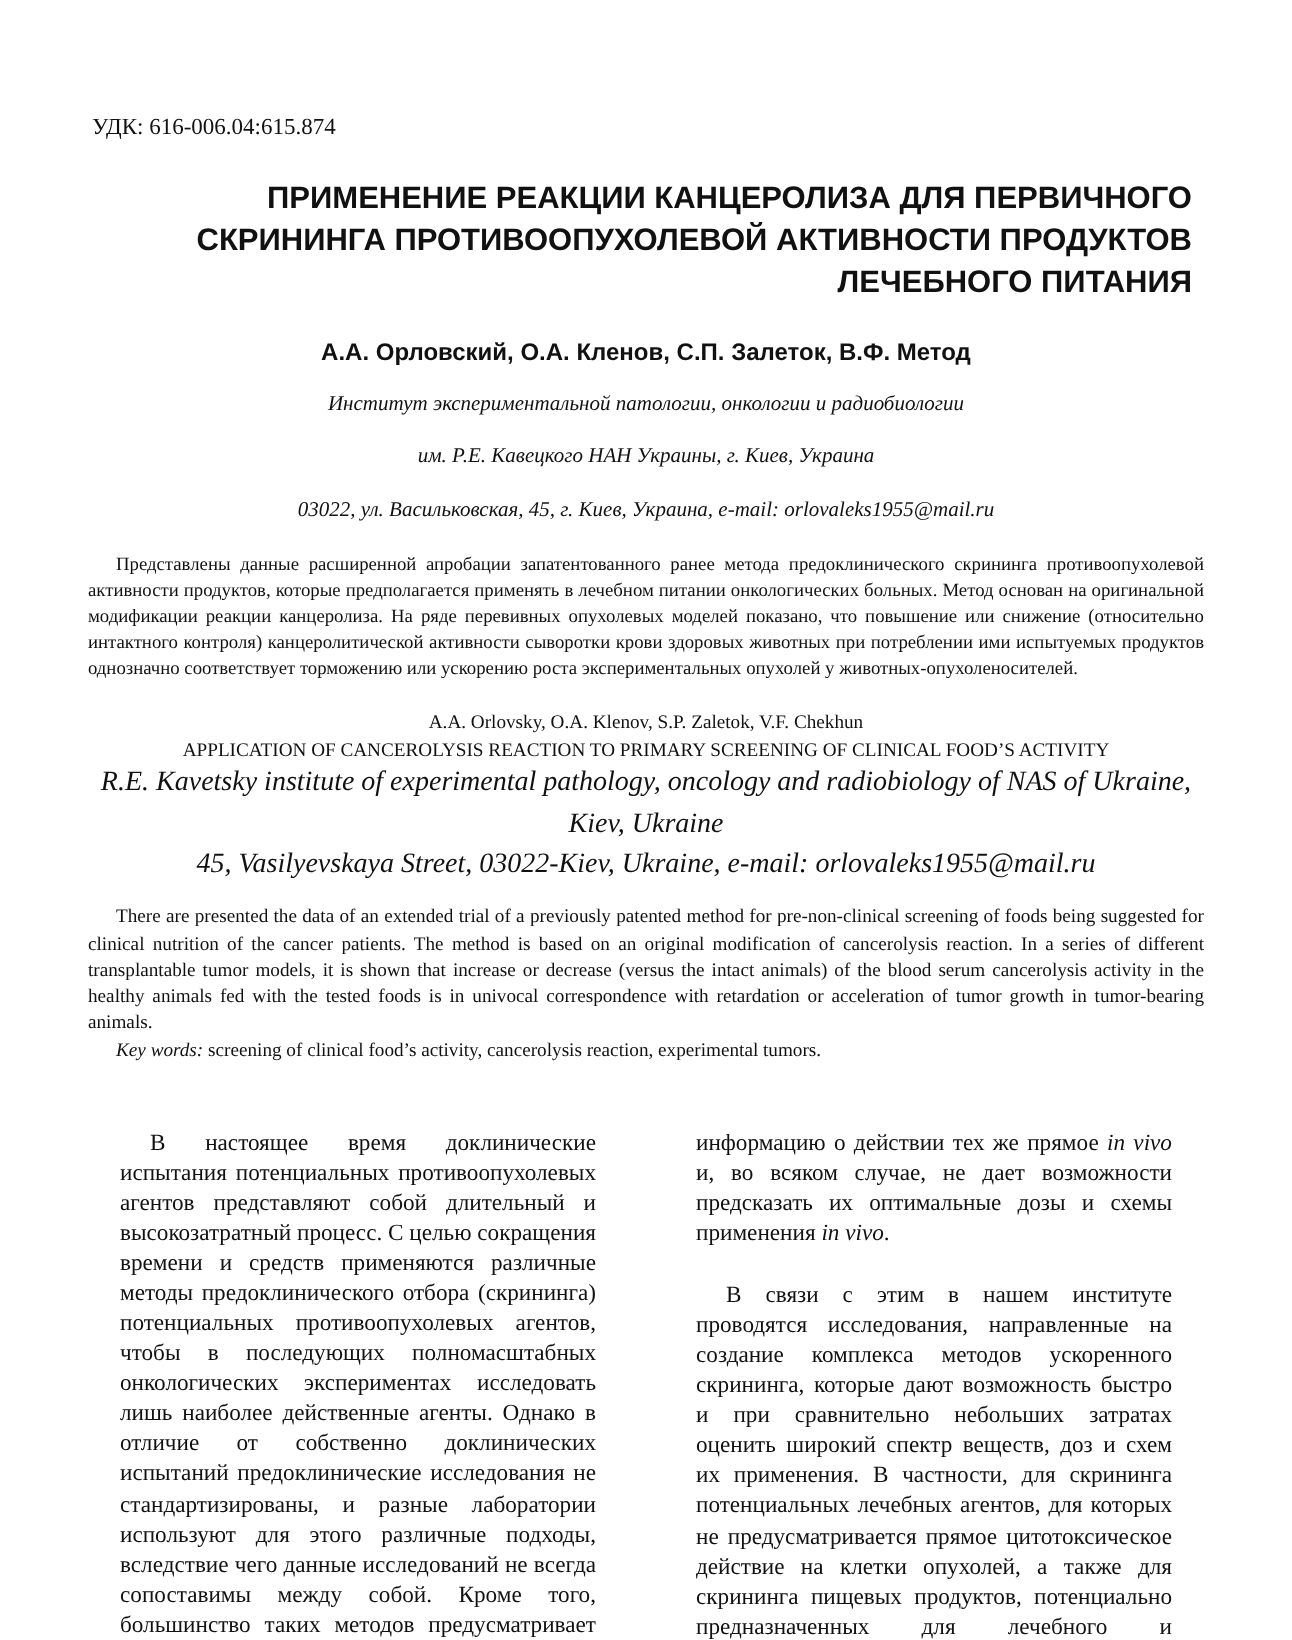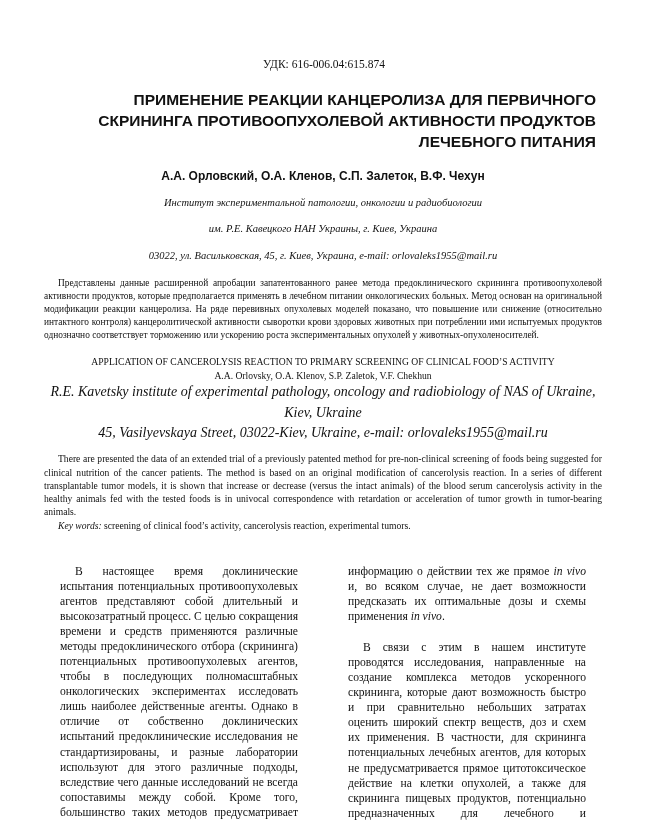--- a/index.html
+++ b/index.html
@@ -3,21 +3,21 @@
 <meta charset="utf-8">
 <style>
   * { box-sizing: border-box; }
   html, body { margin: 0; padding: 0; background: #ffffff; }
   .page {
     width: 646px; height: 820px; margin: 0 auto; position: relative;
     padding: 48px 44px 16px 44px;
     font-family: "Liberation Serif", serif; color: #111;
     background: #ffffff; overflow: hidden;
   }
-  .udc { font-size: 11.5px; margin: 10px 0 20px 2px; text-align: center; }
+  .udc { font-size: 11.5px; margin: 10px 0 20px 2px; }
   .title {
     font-family: "Liberation Sans", sans-serif; font-weight: 700;
     font-size: 15.5px; line-height: 1.35; text-align: right;
     margin: 0 6px 16px 6px;
   }
   .authors {
     font-family: "Liberation Sans", sans-serif; font-weight: 700;
     font-size: 12px; text-align: center; margin-bottom: 13px;
   }
   .affiliation {
@@ -47,35 +47,35 @@
 </style>
 </head>
 <body>
 
 <div class="page">
 
   <div class="udc">УДК: 616-006.04:615.874</div>
 
   <h1 class="title">ПРИМЕНЕНИЕ РЕАКЦИИ КАНЦЕРОЛИЗА ДЛЯ ПЕРВИЧНОГО СКРИНИНГА ПРОТИВООПУХОЛЕВОЙ АКТИВНОСТИ ПРОДУКТОВ ЛЕЧЕБНОГО ПИТАНИЯ</h1>
 
-  <div class="authors">А.А. Орловский, О.А. Кленов, С.П. Залеток, В.Ф. Чехун</div>
+  <div class="authors">А.А. Орловский, О.А. Кленов, С.П. Залеток, В.Ф. Метод</div>
 
   <div class="affiliation">
     <div>Институт экспериментальной патологии, онкологии и радиобиологии</div>
     <div>им. Р.Е. Кавецкого НАН Украины, г. Киев, Украина</div>
     <div>03022, ул. Васильковская, 45, г. Киев, Украина, e-mail: orlovaleks1955@mail.ru</div>
   </div>
 
   <div class="abstract">
     <p>Представлены данные расширенной апробации запатентованного ранее метода предоклинического скрининга противоопухолевой активности продуктов, которые предполагается применять в лечебном питании онкологических больных. Метод основан на оригинальной модификации реакции канцеролиза. На ряде перевивных опухолевых моделей показано, что повышение или снижение (относительно интактного контроля) канцеролитической активности сыворотки крови здоровых животных при потреблении ими испытуемых продуктов однозначно соответствует торможению или ускорению роста экспериментальных опухолей у животных-опухоленосителей.</p>
   </div>
 
   <div class="en-block">
+    <div>А.А. Orlovsky, O.A. Klenov, S.P. Zaletok, V.F. Chekhun</div>
     <div>APPLICATION OF CANCEROLYSIS REACTION TO PRIMARY SCREENING OF CLINICAL FOOD’S ACTIVITY</div>
-    <div>А.А. Orlovsky, O.A. Klenov, S.P. Zaletok, V.F. Chekhun</div>
     <div class="en-affiliation">R.E. Kavetsky institute of experimental pathology, oncology and radiobiology of NAS of Ukraine, Kiev, Ukraine</div>
     <div class="en-affiliation">45, Vasilyevskaya Street, 03022-Kiev, Ukraine, e-mail: orlovaleks1955@mail.ru</div>
   </div>
 
   <div class="en-abstract">
     <p>There are presented the data of an extended trial of a previously patented method for pre-non-clinical screening of foods being suggested for clinical nutrition of the cancer patients. The method is based on an original modification of cancerolysis reaction. In a series of different transplantable tumor models, it is shown that increase or decrease (versus the intact animals) of the blood serum cancerolysis activity in the healthy animals fed with the tested foods is in univocal correspondence with retardation or acceleration of tumor growth in tumor-bearing animals.</p>
     <p><span class="kw-label">Key words:</span><span> screening of clinical food’s activity, cancerolysis reaction, experimental tumors.</span></p>
   </div>
 
   <div class="columns">

